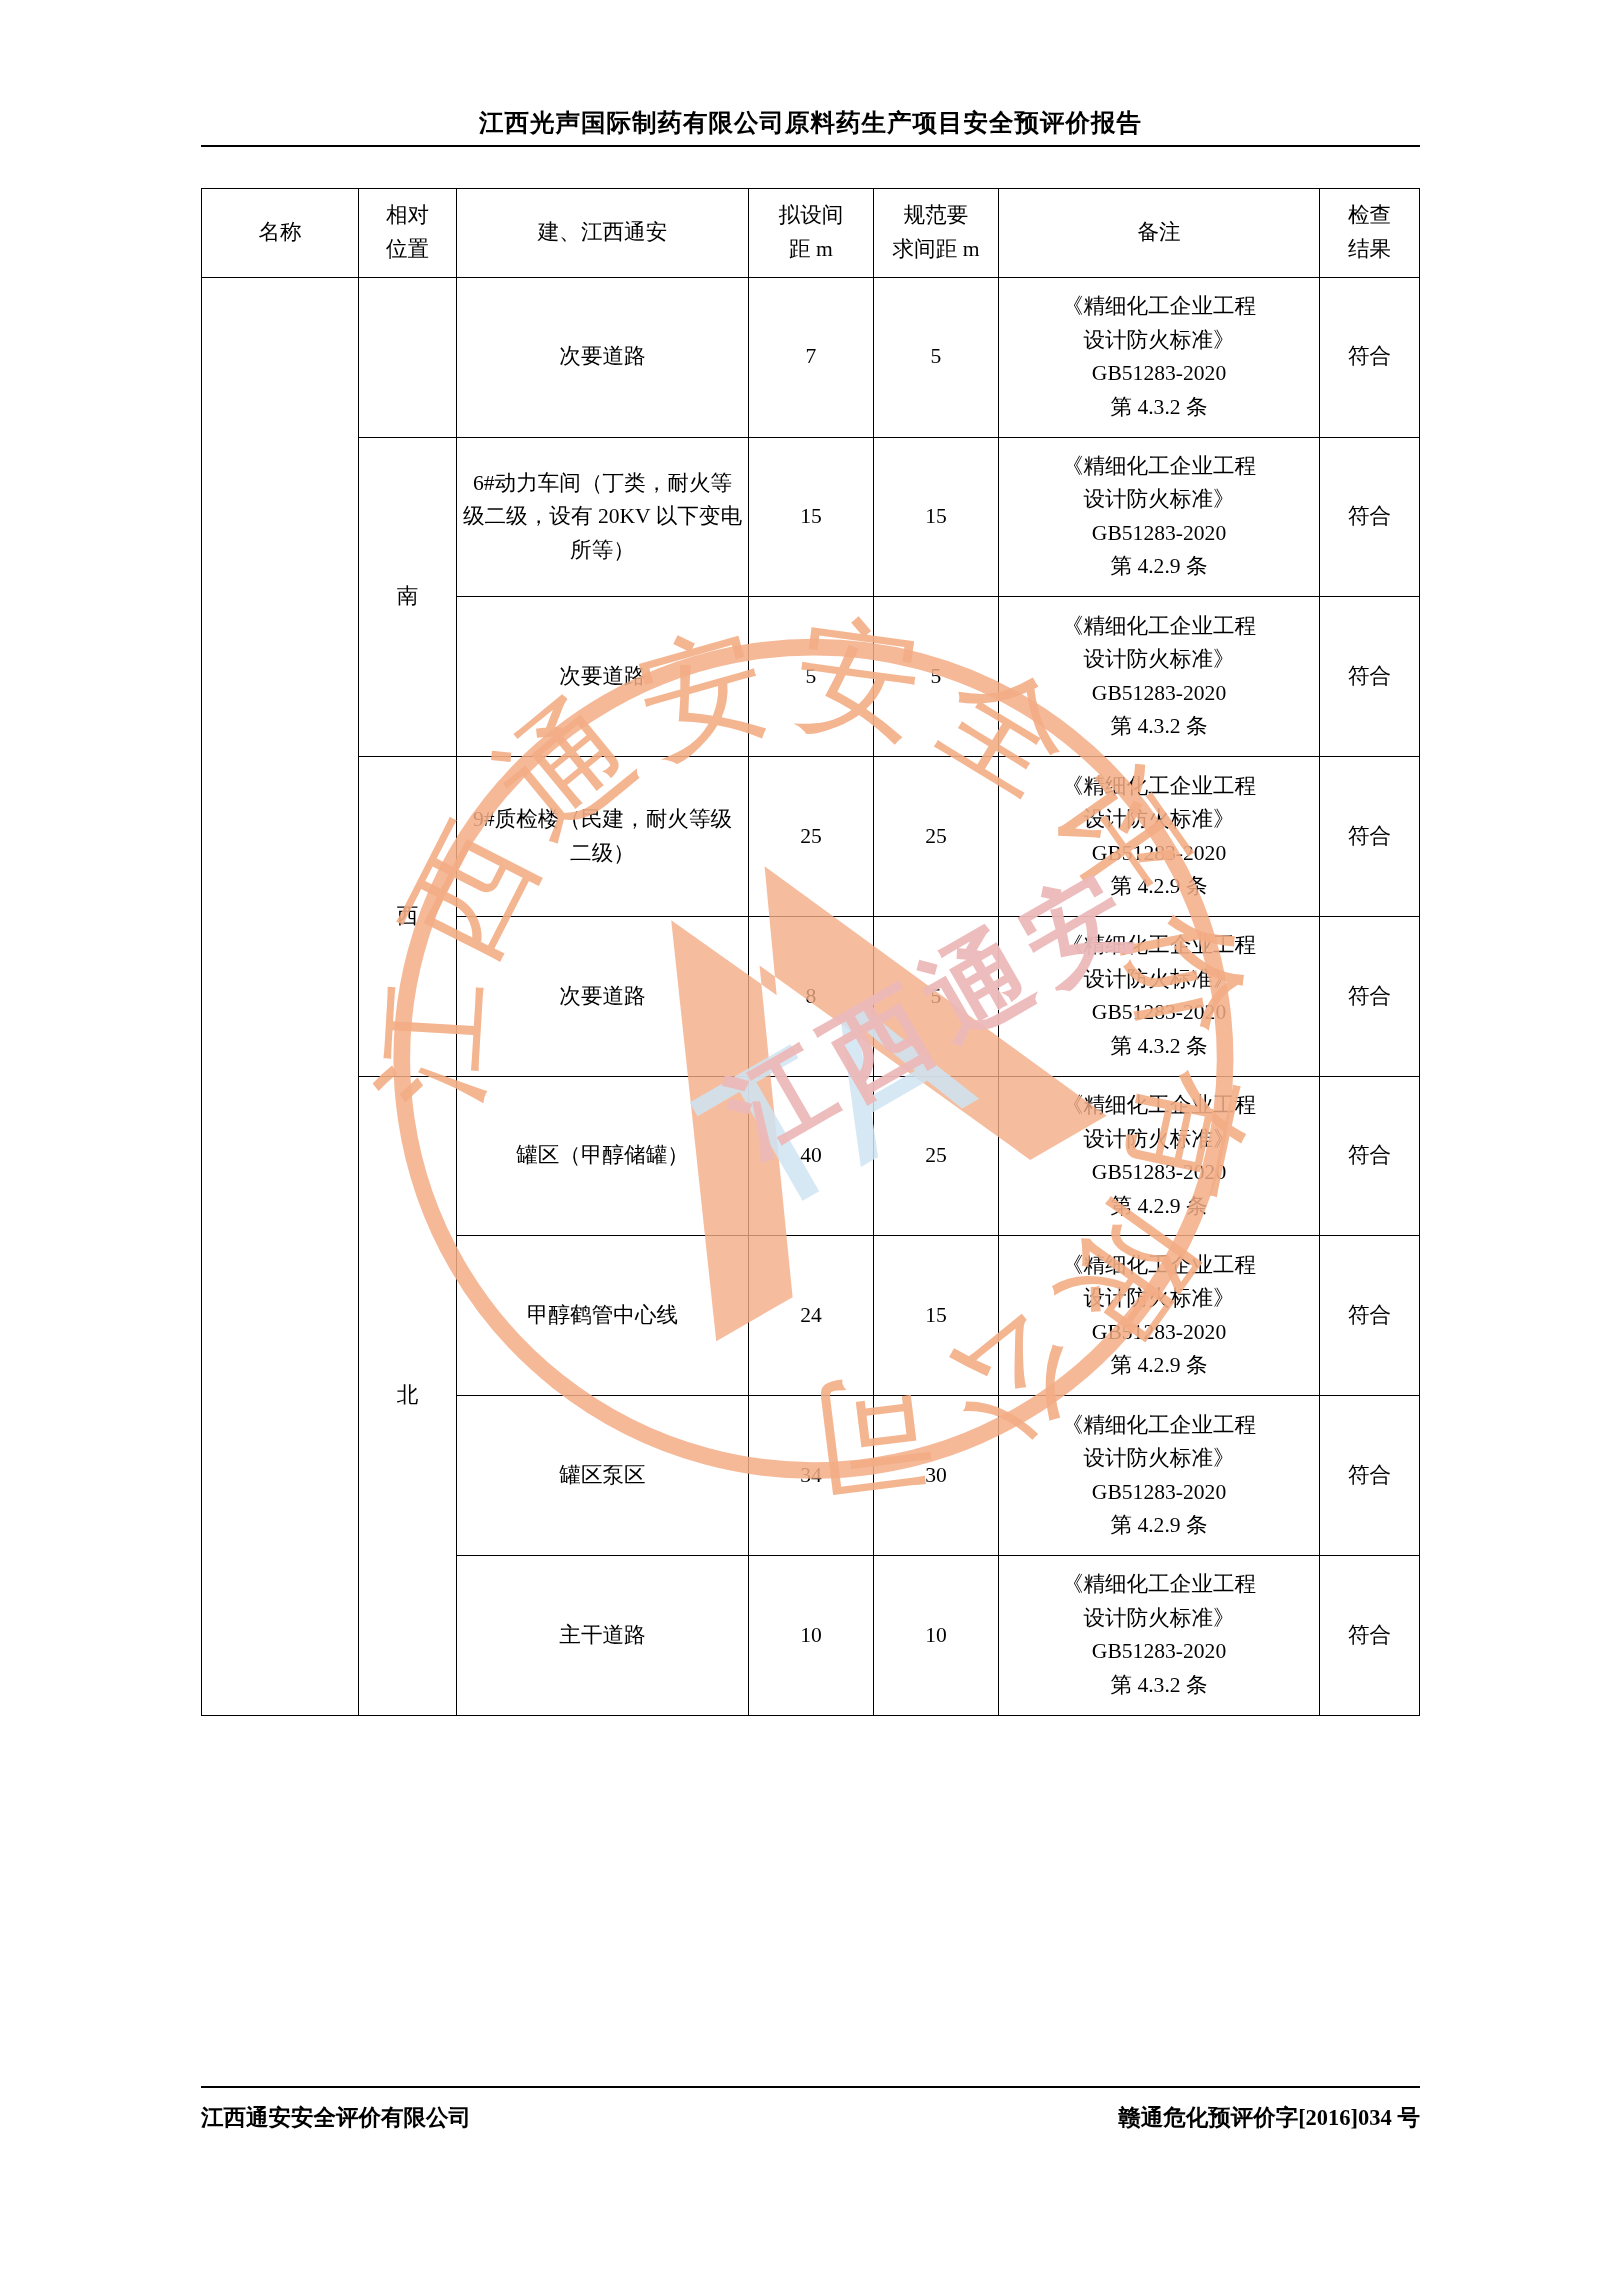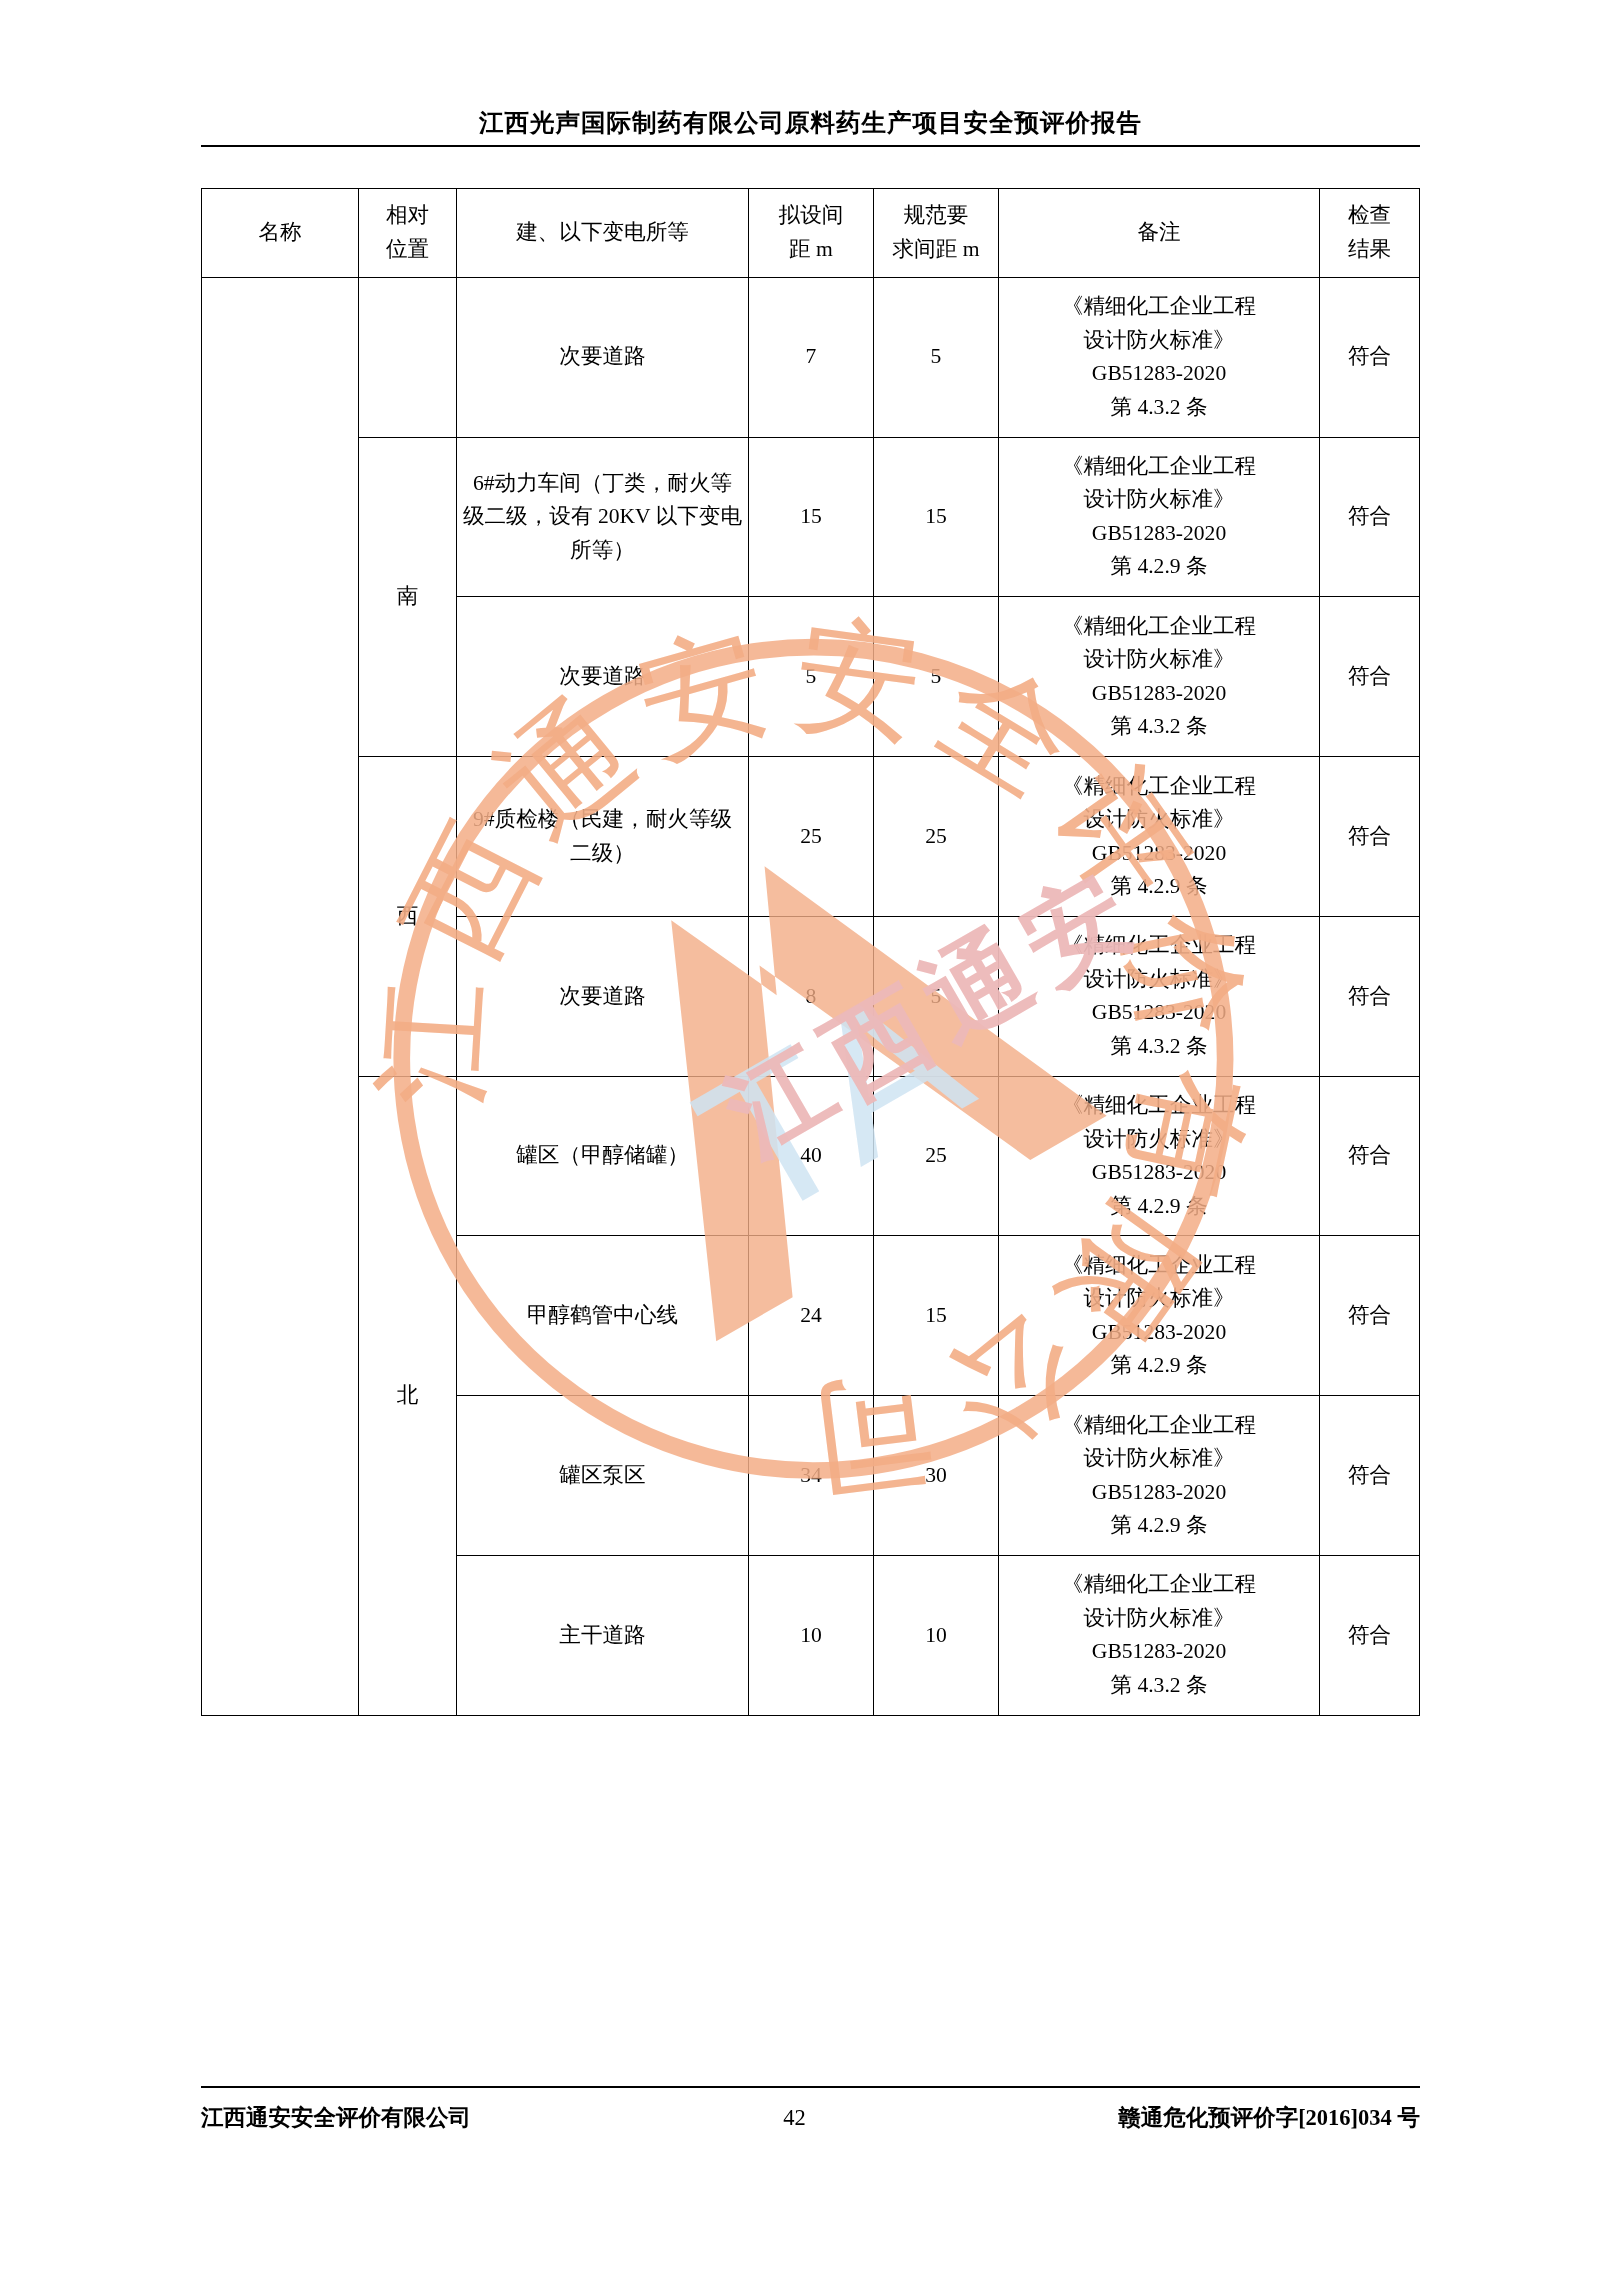--- a/index.html
+++ b/index.html
@@ -174,21 +174,21 @@
           <col class="col-remark">
           <col class="col-result">
       </colgroup>
       <thead>
         <tr>
           <th class="hdr">名称</th>
           <th class="hdr">
             <span>相对</span><br>
             <span>位置</span>
           </th>
-          <th class="hdr">建、以下变电所等</th>
+          <th class="hdr">建、江西通安</th>
           <th class="hdr">
             <span>拟设间</span><br>
             <span>距 m</span>
           </th>
           <th class="hdr">
             <span>规范要</span><br>
             <span>求间距 m</span>
           </th>
           <th class="hdr">备注</th>
           <th class="hdr">
@@ -321,18 +321,17 @@
           <td>符合</td>
         </tr>
 
       </tbody>
     </table>
   </div>
 
   <div class="footer-rule"></div>
   <div class="footer">
     <div class="footer-left">江西通安安全评价有限公司</div>
-    <div class="footer-center">42</div>
     <div class="footer-right">赣通危化预评价字[2016]034 号</div>
   </div>
 
 </div>
 
 
 </body></html>

